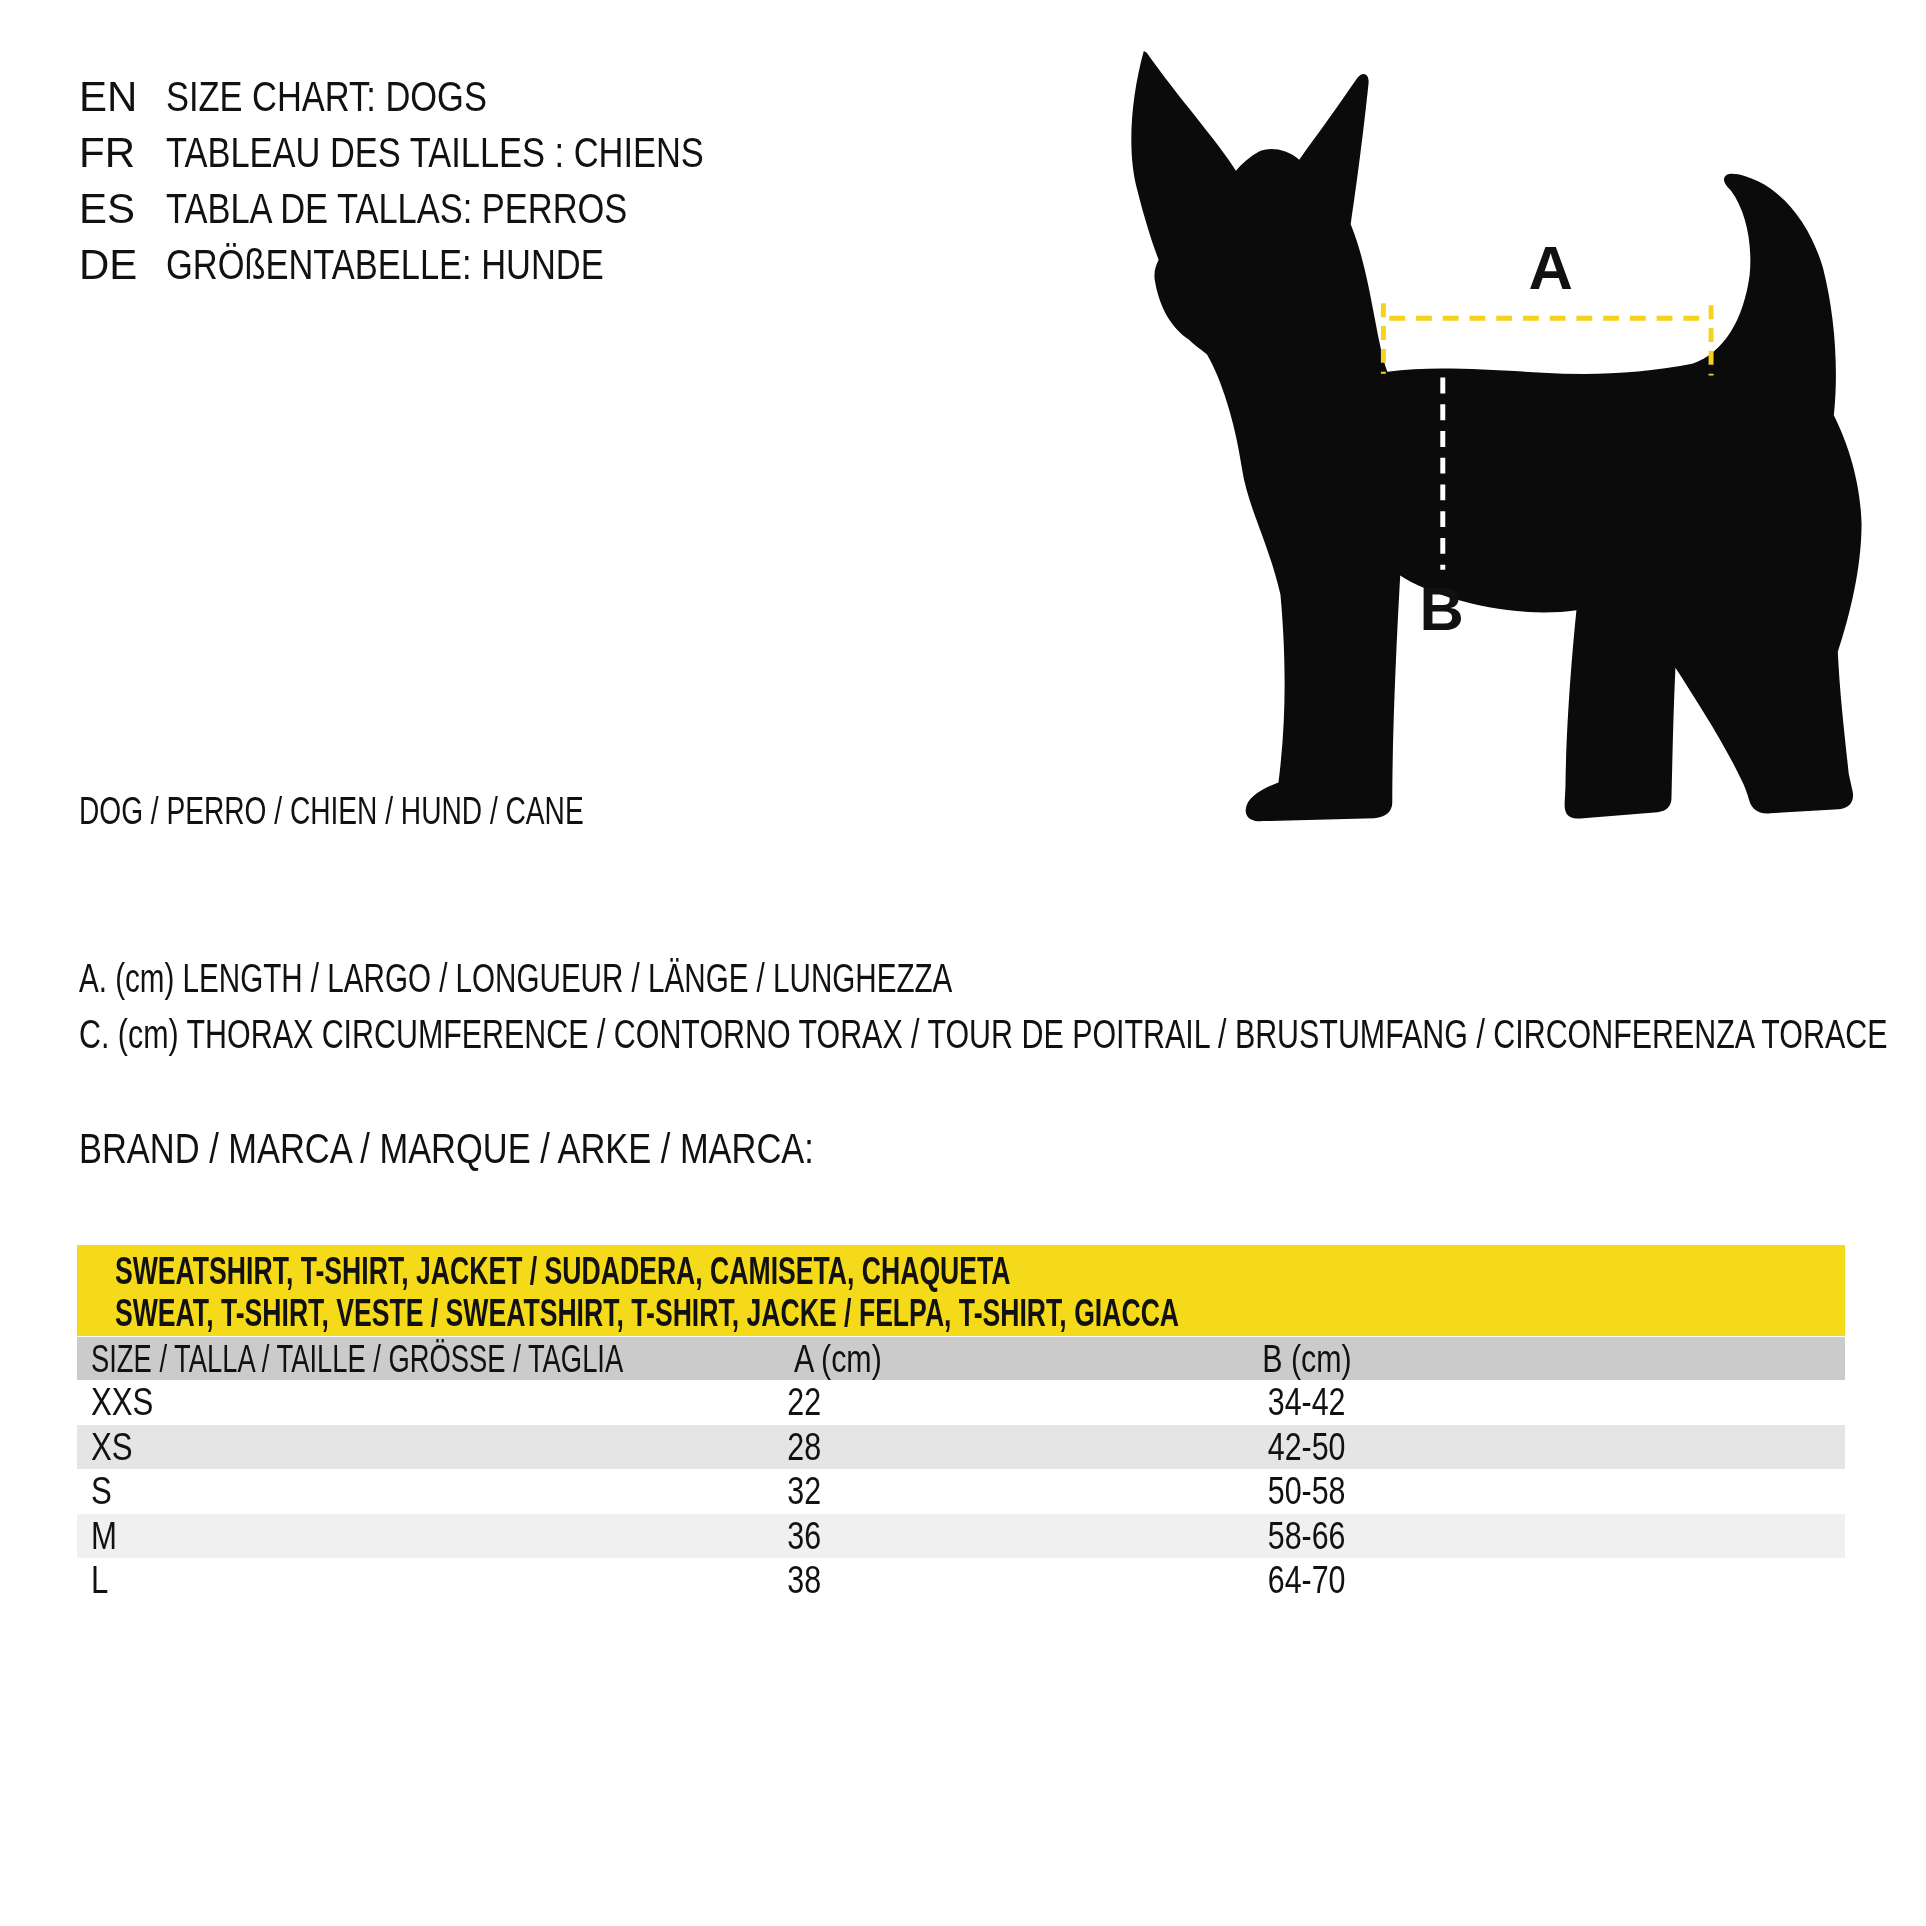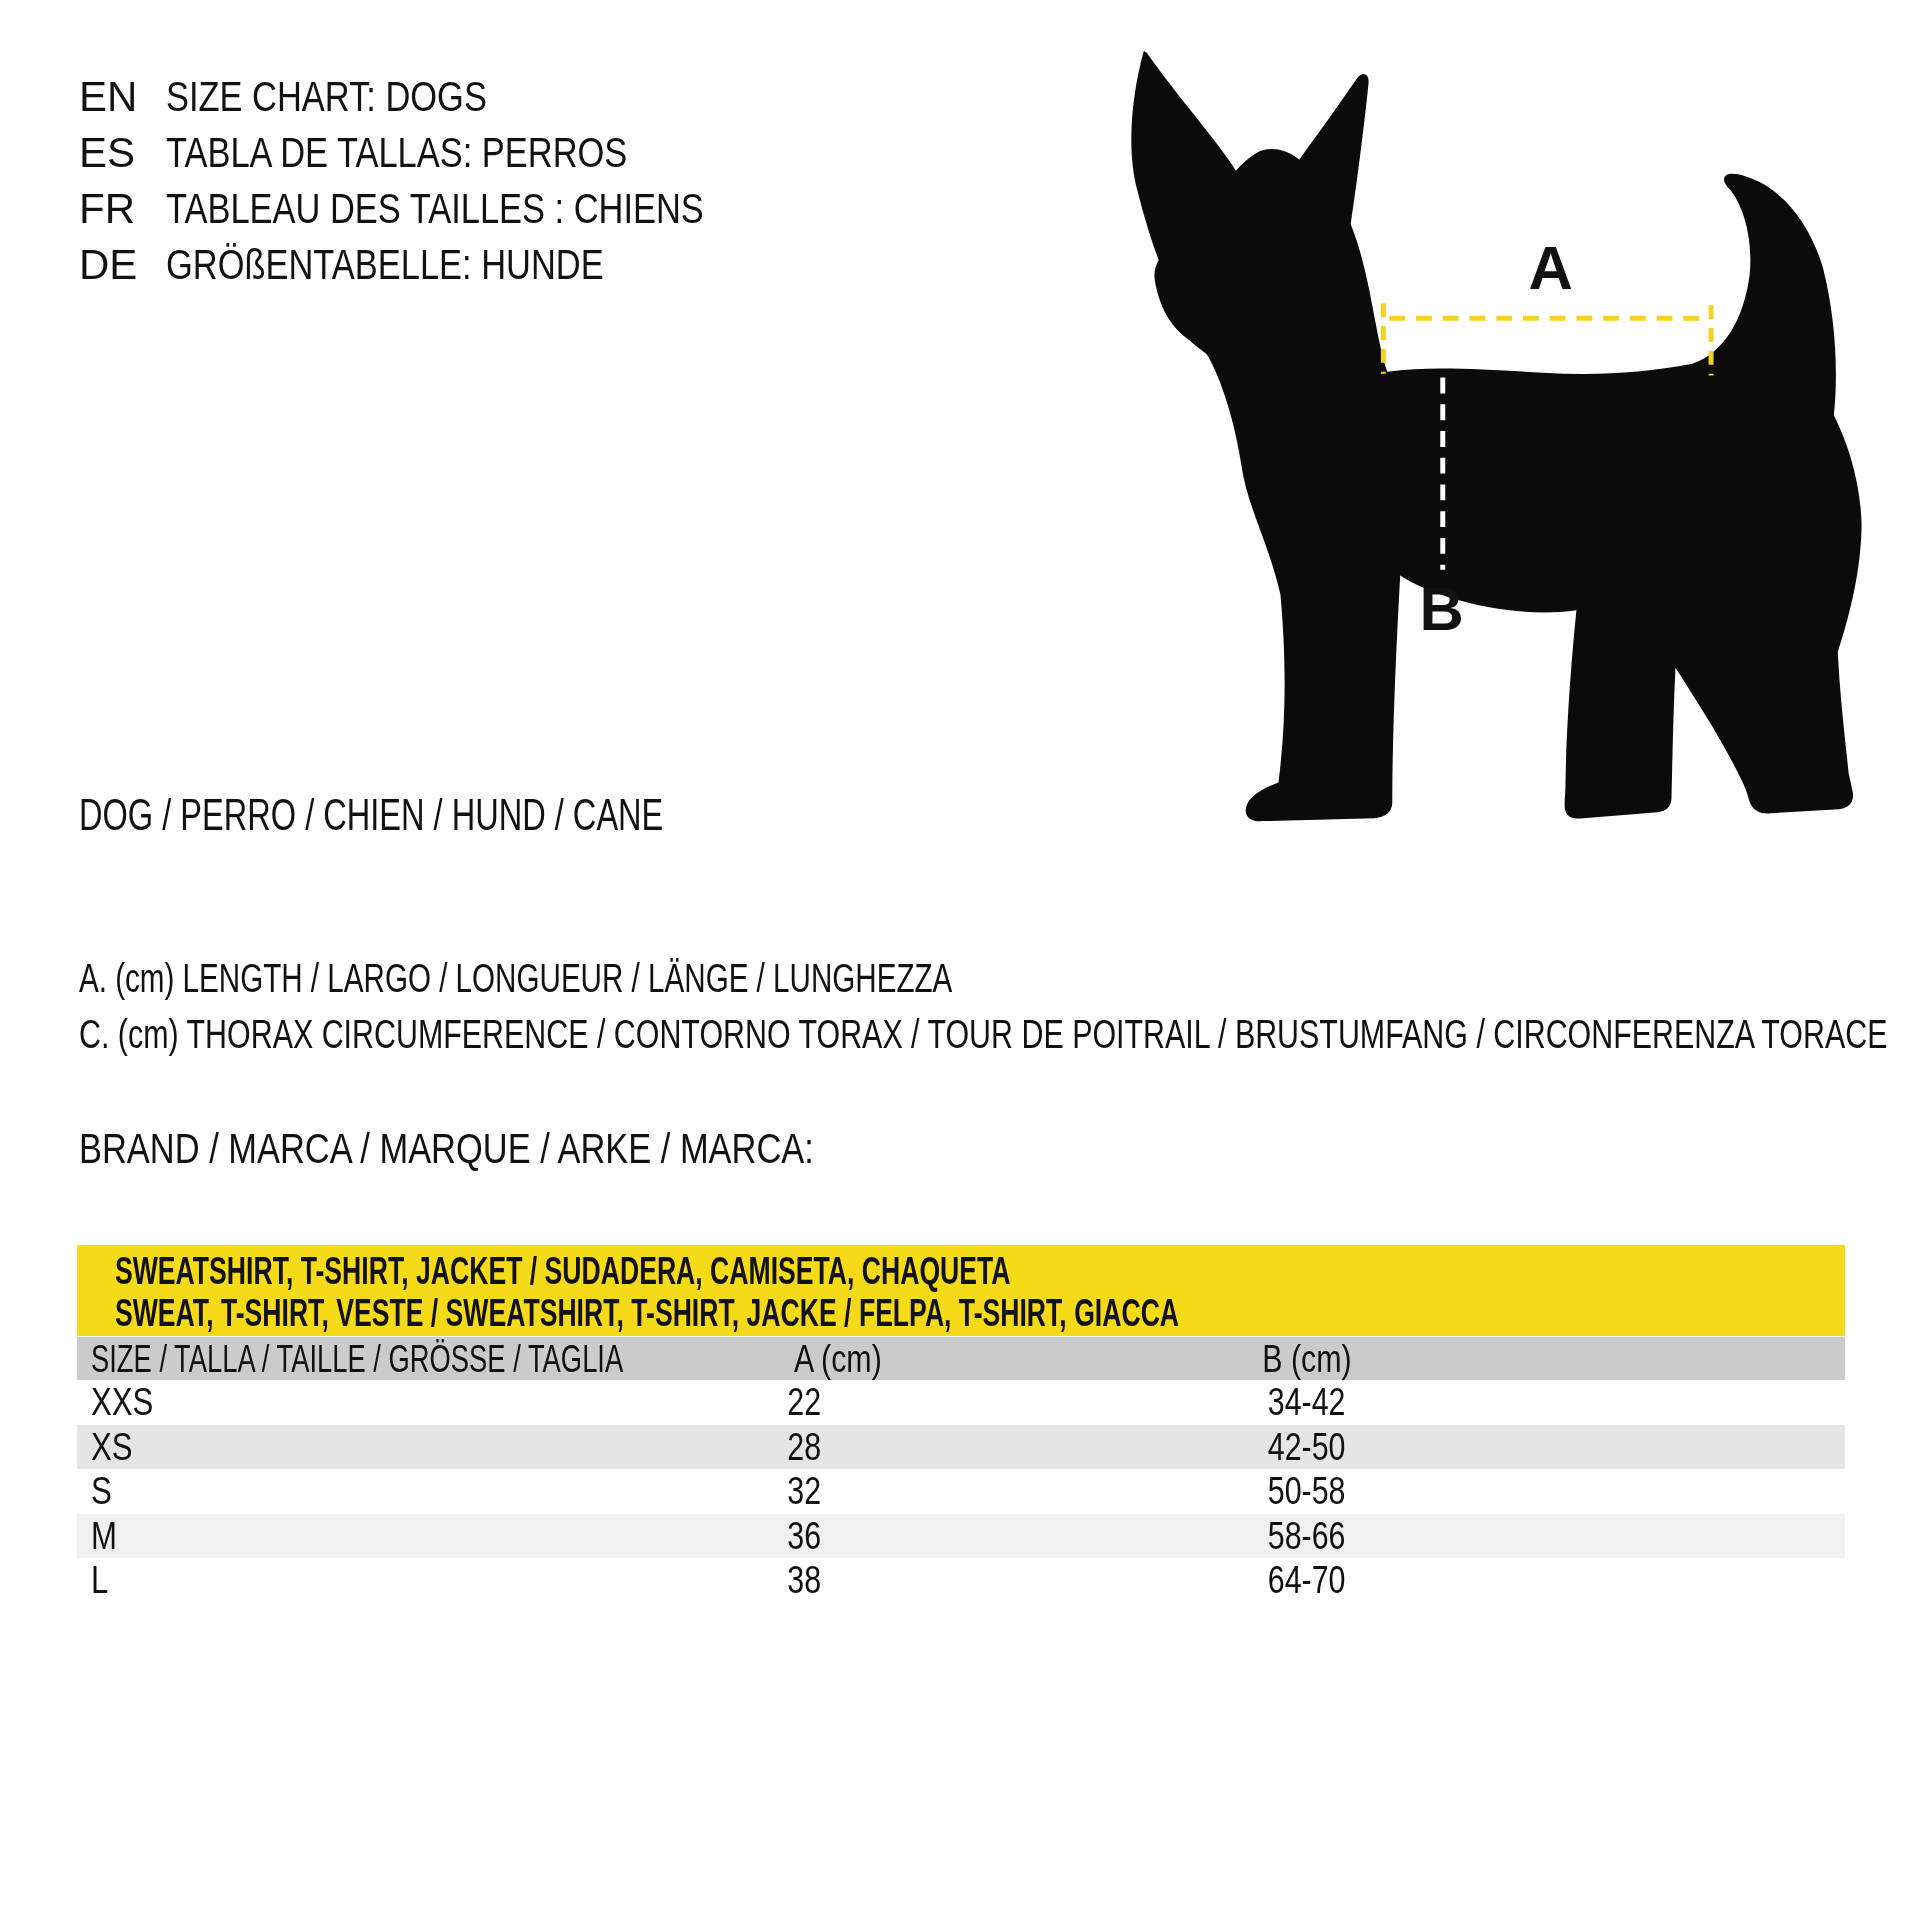--- a/index.html
+++ b/index.html
@@ -19,21 +19,21 @@
 
   
   #langs{left:79px;top:69px;font-size:42px;line-height:56px;}
   .lang-row{display:flex;}
   .lang-code{width:87px;flex:0 0 87px;}
   
   #dog-wrap{left:1119px;top:40px;width:802px;height:792px;}
   #dog-wrap svg{display:block;}
   .marker{font-family:"Liberation Sans",sans-serif;font-weight:bold;font-size:62px;fill:#111;}
   
-  #animal-label{left:79px;top:790px;font-size:44px;}
+  #animal-label{left:79px;top:790px;font-size:38px;}
   #measure-legend{left:79px;top:950px;font-size:40px;line-height:56px;}
   #brand-line{left:79px;top:1125px;font-size:42px;}
   
   #banner{left:77px;top:1245px;width:1768px;height:91px;background:#F5DA1A;
           font-weight:bold;font-size:38px;line-height:42px;padding-top:5px;box-sizing:border-box;padding-left:28px;}
   #banner .abs-line{margin-left:10px;}
   .trow{position:absolute;left:77px;width:1768px;height:45px;font-size:38px;line-height:45px;}
   #thead{top:1337px;height:44px;background:#CBCBCB;line-height:44px;}
   .trow .c-size{position:absolute;left:14px;top:0;}
   .trow .c-a{position:absolute;left:706px;width:455px;top:0;text-align:left;}
@@ -48,26 +48,26 @@
 <body>
 
 <div id="stage">
 
   <div id="langs" class="abs">
     <div class="lang-row">
       <span class="lang-code">EN</span>
       <span class="cx cx82">SIZE CHART: DOGS</span>
     </div>
     <div class="lang-row">
+      <span class="lang-code">FR</span>
+      <span class="cx cx82">TABLEAU DES TAILLES : CHIENS</span>
+    </div>
+    <div class="lang-row">
       <span class="lang-code">ES</span>
       <span class="cx cx82">TABLA DE TALLAS: PERROS</span>
-    </div>
-    <div class="lang-row">
-      <span class="lang-code">FR</span>
-      <span class="cx cx82">TABLEAU DES TAILLES : CHIENS</span>
     </div>
     <div class="lang-row">
       <span class="lang-code">DE</span>
       <span class="cx cx82">GRÖßENTABELLE: HUNDE</span>
     </div>
   </div>
 
   <div id="dog-wrap" class="abs">
     <svg width="802" height="792" viewBox="0 0 810 800">
       <path fill="#0B0B0B" d="

